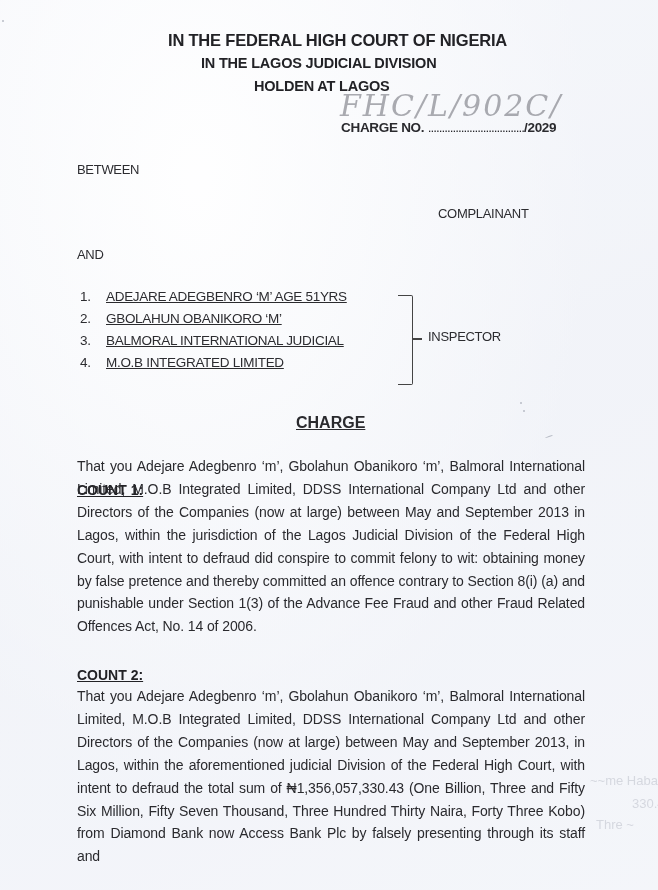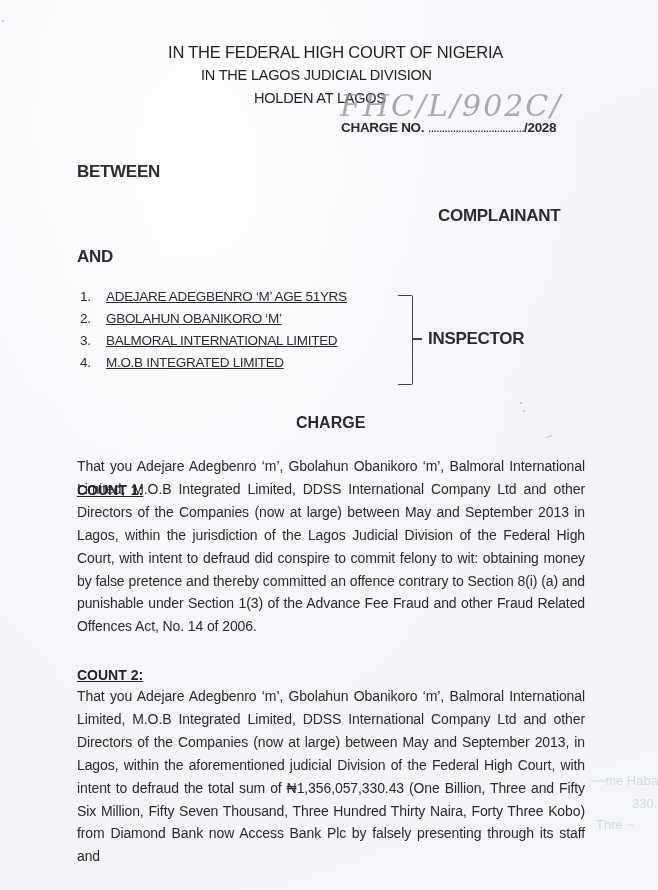--- a/index.html
+++ b/index.html
@@ -10,49 +10,49 @@
     color: #2b2b2e;
     position: relative;
   }
   .page {
     position: absolute; left: 0; top: 0; width: 658px; height: 890px;
     background:
       radial-gradient(ellipse at 30% 20%, rgba(255,255,255,0.9), rgba(240,242,248,0.5) 60%),
       linear-gradient(160deg, #fbfcfe 0%, #f3f5f9 50%, #f8f9fc 100%);
   }
   .abs { position: absolute; white-space: nowrap; }
-  .hdr { font-weight: normal; color: #222226; letter-spacing: -0.2px; margin-top: 12px; }
+  .hdr { font-weight: bold; color: #222226; letter-spacing: -0.2px; }
   .h1 { top: 31px; left: 168px; font-size: 16.5px; }
   .h2 { top: 55px; left: 201px; font-size: 14.5px; }
   .h3 { top: 78px; left: 254px; font-size: 14.5px; }
   .charge-no { top: 120px; left: 341px; font-size: 13.5px; font-weight: bold; color: #2a2a2e; letter-spacing: -0.3px; }
   .charge-no .dots { letter-spacing: -1px; font-weight: normal; }
   .handwriting {
     top: 88px; left: 340px; font-size: 30px;
     font-family: "DejaVu Serif", serif; font-style: italic;
     color: #8f9097; opacity: 0.75; letter-spacing: 2px;
   }
-  .caps { font-size: 17px; color: #2c2c30; letter-spacing: -0.3px; font-weight: bold; }
+  .caps { font-size: 13px; color: #2c2c30; letter-spacing: -0.3px; }
   .between { top: 162px; left: 77px; }
   .complainant-row { top: 206px; left: 77px; }
   .complainant-row .dots { letter-spacing: -1px; margin-left: 6px; }
   .complainant-label { top: 206px; left: 438px; }
   .and { top: 247px; left: 77px; }
   .def-list { top: 286px; left: 80px; margin: 0; padding: 0; list-style: none; text-decoration: underline; }
   .def-list li { font-size: 13.5px; line-height: 22px; color: #2c2c30; letter-spacing: -0.3px; }
   .def-list .num { display: inline-block; width: 26px; }
   .bracket {
     position: absolute; top: 295px; left: 398px; width: 14px; height: 88px;
     border-right: 1.5px solid #444; border-top: 1.5px solid #444; border-bottom: 1.5px solid #444;
     border-radius: 0 2px 2px 0;
   }
   .bracket-tick { position: absolute; top: 338px; left: 413px; width: 9px; height: 1.5px; background: #444; }
   .defendants-label { top: 329px; left: 428px; }
   .charge-title {
-    top: 414px; left: 296px; font-size: 16px; font-weight: bold; 
+    top: 414px; left: 296px; font-size: 16px; font-weight: bold; text-decoration: underline;
     color: #2a2a2e;
   }
   .count-title {
     font-size: 14px; font-weight: bold; text-decoration: underline; color: #222226; left: 77px;
   }
   .c1 { top: 437px; margin-top: 45px; }
   .c2 { top: 667px; }
   .para {
     position: absolute; left: 77px; width: 508px;
     font-size: 14px; line-height: 22.9px; text-align: justify; color: #2a2a2e;
@@ -74,33 +74,33 @@
 <div class="page">
 
   <div class="abs hdr h1">IN THE FEDERAL HIGH COURT OF NIGERIA</div>
   <div class="abs hdr h2">IN THE LAGOS JUDICIAL DIVISION</div>
   <div class="abs hdr h3">HOLDEN AT LAGOS</div>
 
   <div class="abs handwriting">FHC/L/902C/</div>
 
   <div class="abs charge-no">
     <span>CHARGE NO.</span>
-    <span class="dots">...................................</span><span>/2028</span>
+    <span class="dots">...................................</span><span>/2029</span>
   </div>
 
   <div class="abs caps between">BETWEEN</div>
 
   <div class="abs caps complainant-label">COMPLAINANT</div>
 
   <div class="abs caps and">AND</div>
 
   <ul class="abs def-list">
     <li><span class="num">1.</span><span>ADEJARE ADEGBENRO ‘M’ AGE 51YRS</span></li>
     <li><span class="num">2.</span><span>GBOLAHUN OBANIKORO ‘M’</span></li>
-    <li><span class="num">3.</span><span>BALMORAL INTERNATIONAL LIMITED</span></li>
+    <li><span class="num">3.</span><span>BALMORAL INTERNATIONAL JUDICIAL</span></li>
     <li><span class="num">4.</span><span>M.O.B INTEGRATED LIMITED</span></li>
   </ul>
 
   <div class="bracket"></div>
   <div class="bracket-tick"></div>
   <div class="abs caps defendants-label">INSPECTOR</div>
 
   <div class="abs charge-title">CHARGE</div>
 
   <div class="abs count-title c1">COUNT 1:</div>

